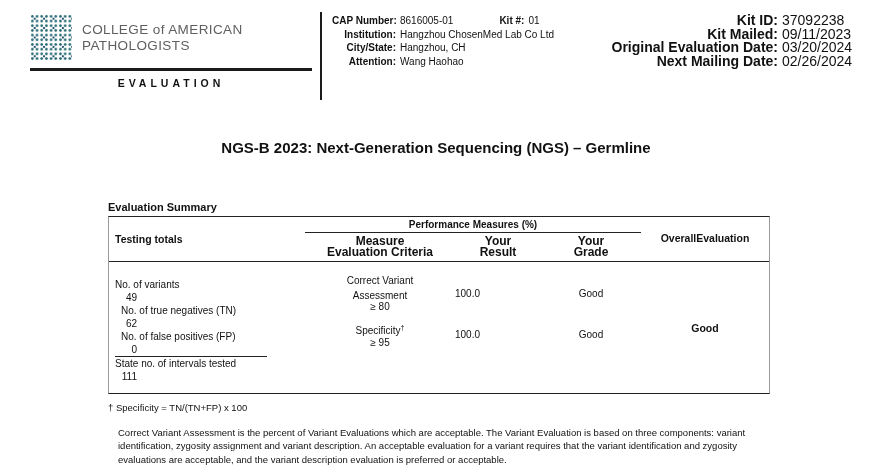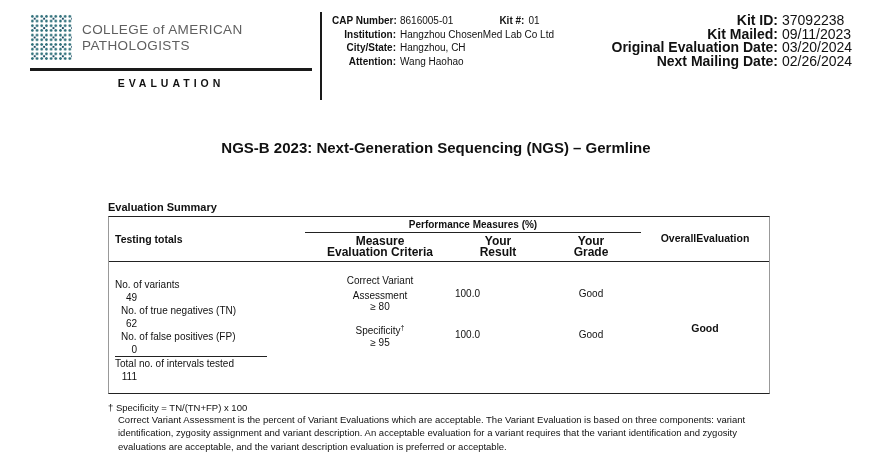--- a/index.html
+++ b/index.html
@@ -69,21 +69,21 @@
   .b-mid { width:336px; padding-top:13px; font-size:10px; }
   .m-row { display:flex; align-items:center; margin-bottom:9px; }
   .m-name-cell { width:150px; text-align:center; line-height:11.5px; }
   .m-name-inner { display:inline-block; max-width:96px; }
   .msup { font-size:7px; }
   .m-result { width:86px; text-align:left; }
   .m-grade { width:100px; text-align:center; }
   .b-overall { flex:1; display:flex; align-items:center; justify-content:center; font-weight:bold; font-size:10.5px; }
 
   .footnote { margin-top:8px; font-size:9.5px; }
-  .description { margin-left:10px; width:652px; font-size:9.5px; line-height:1.42; }
+  .description { margin-top:13px; margin-left:10px; width:652px; font-size:9.5px; line-height:1.42; }
 </style>
 </head>
 <body>
 
 <div>
 
   <header class="doc-header">
     <div class="header-left">
       <div class="brand-row">
         <div class="logo"></div>
@@ -182,21 +182,21 @@
           </div>
           <div class="trow indent">
             <span class="trow-label">No. of true negatives (TN)</span>
             <span class="trow-value">62</span>
           </div>
           <div class="trow indent sumline">
             <span class="trow-label">No. of false positives (FP)</span>
             <span class="trow-value">0</span>
           </div>
           <div class="trow">
-            <span class="trow-label">Total no. of intervals tested</span>
+            <span class="trow-label">State no. of intervals tested</span>
             <span class="trow-value">111</span>
           </div>
         </div>
 
         <div class="b-mid">
           <div class="m-row">
             <div class="m-name-cell">
               <div class="m-name-inner">
                 <span>Correct Variant Assessment</span><sup class="msup"></sup>
               </div>

